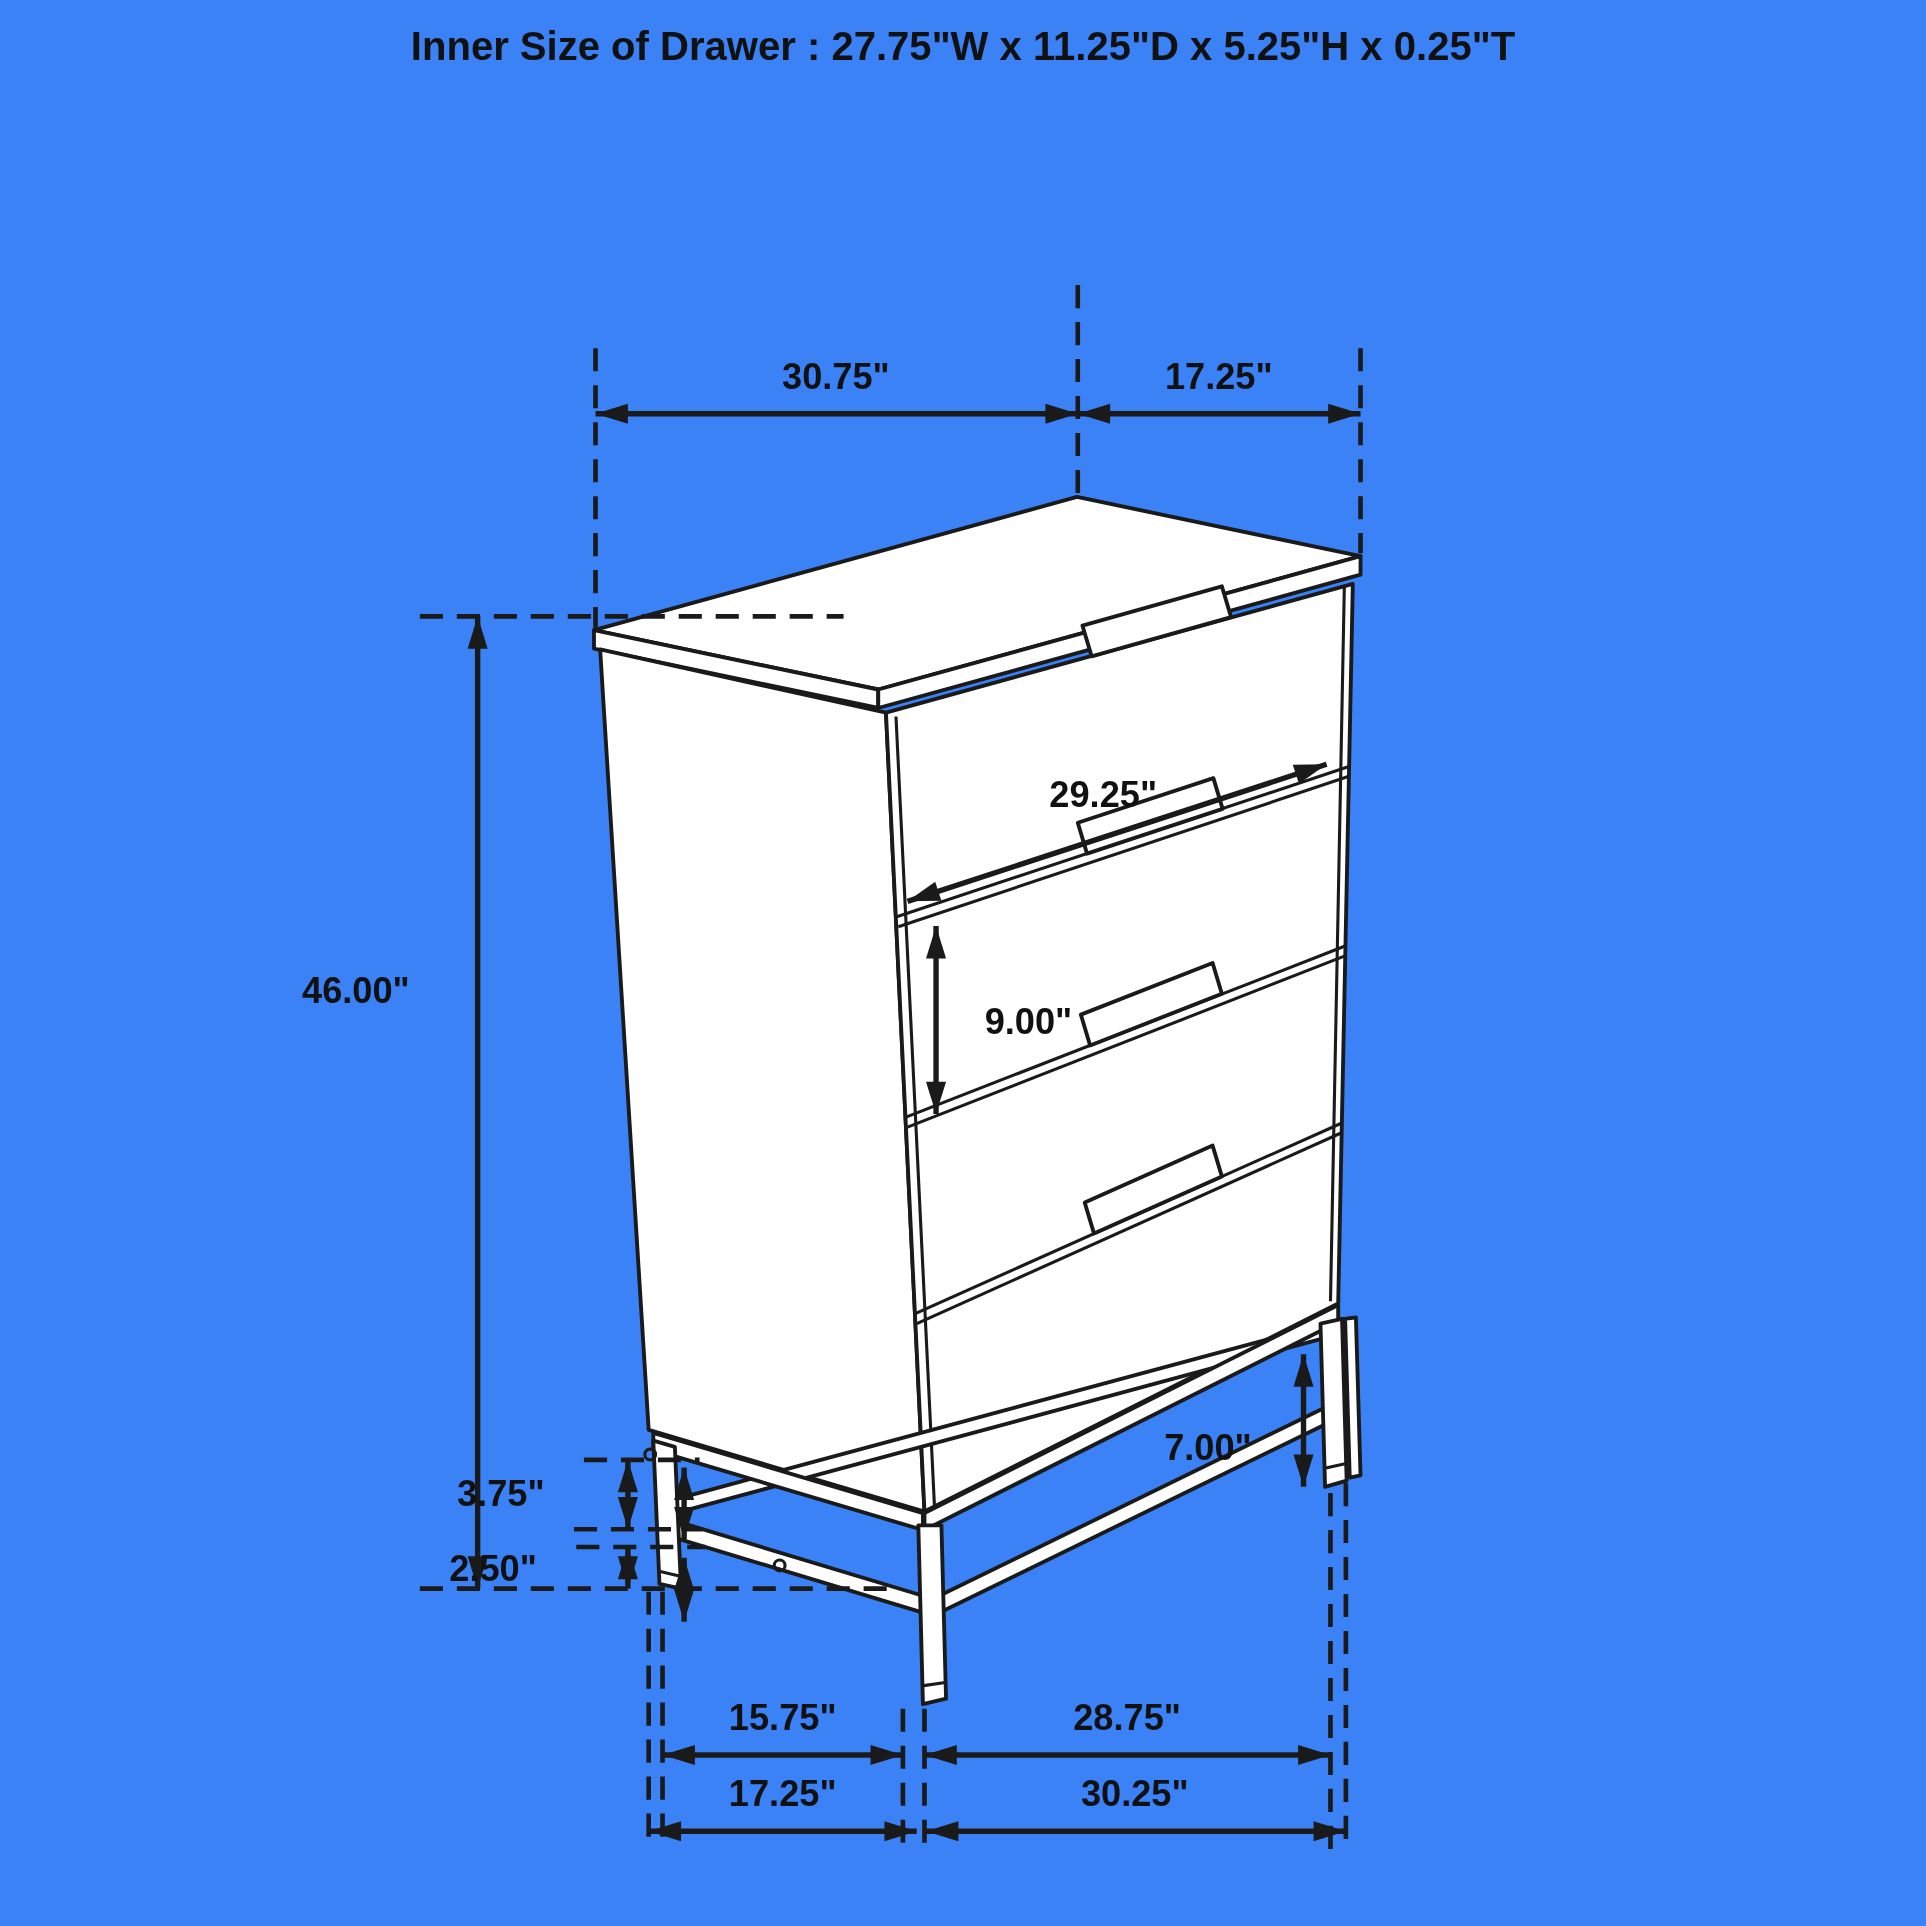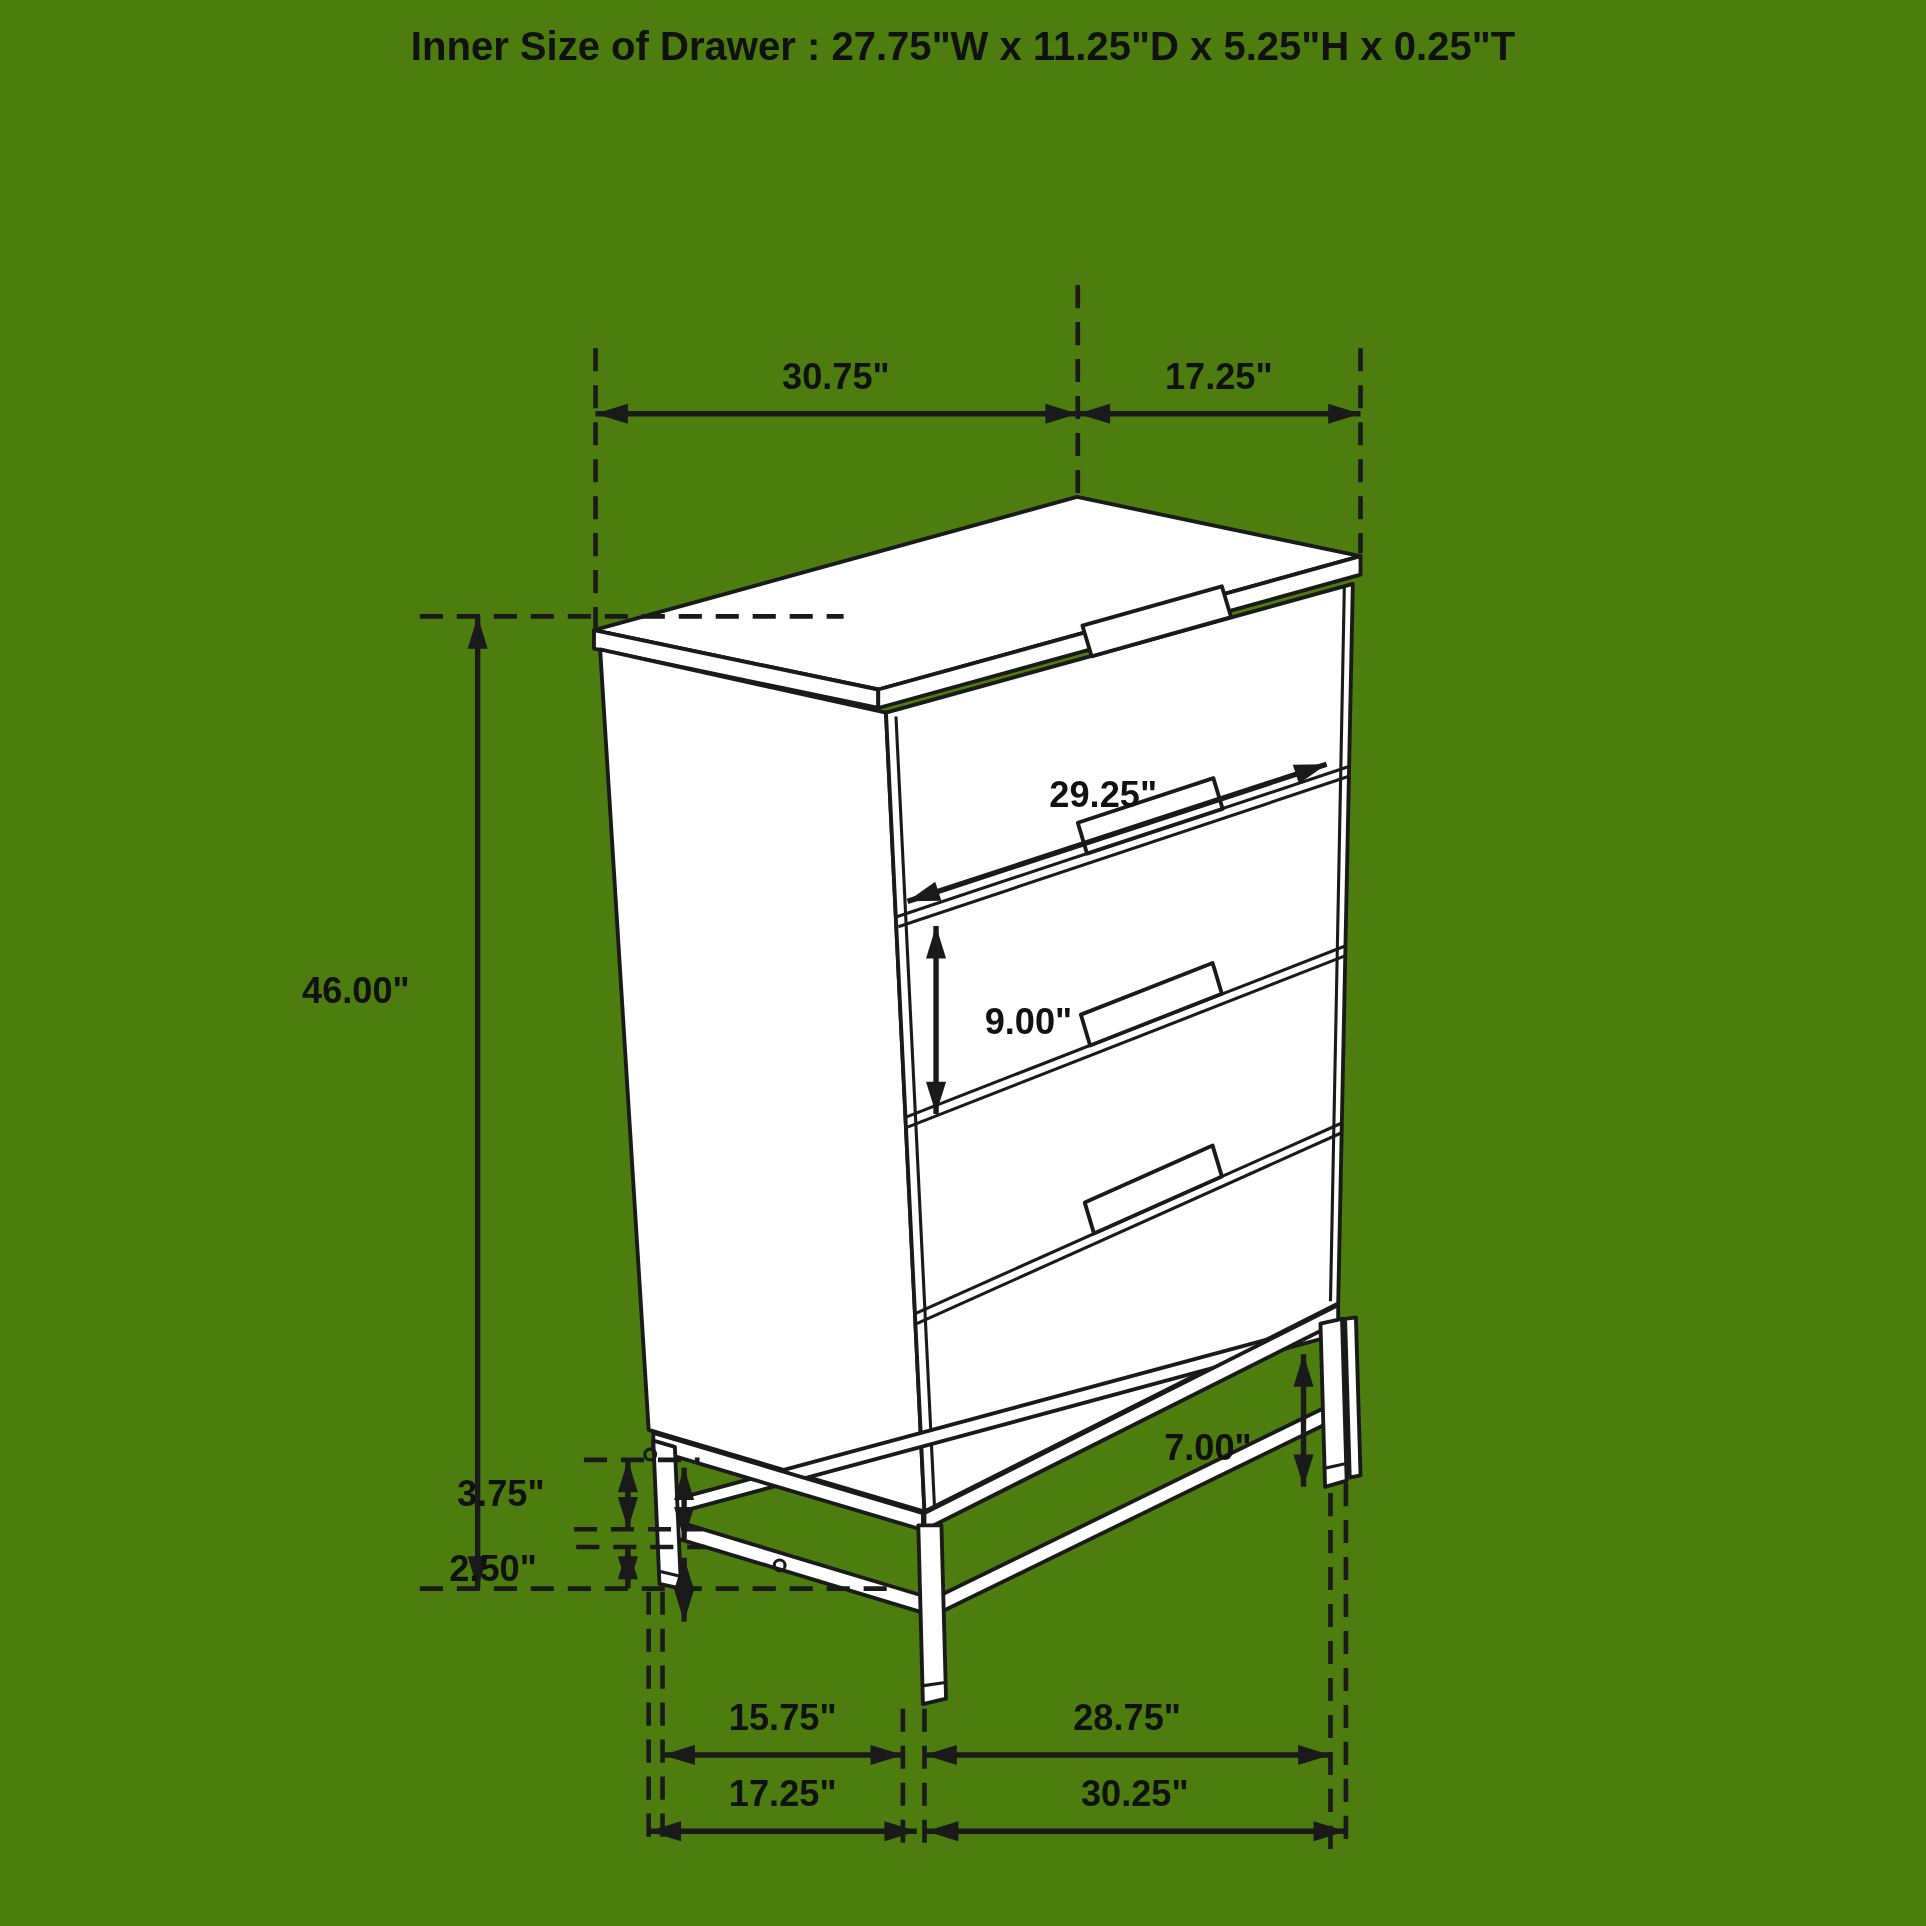--- a/index.html
+++ b/index.html
@@ -1,16 +1,16 @@
 <!DOCTYPE html>
 <html style="font-size:12.3px"><head>
 <meta charset="utf-8">
 <style>
   html,body{margin:0;padding:0;background:#ffffff;}
-  .canvas{position:relative;width:1926px;height:1926px;background:#4d7c0f;overflow:hidden;
+  .canvas{position:relative;width:1926px;height:1926px;background:#3b82f6;overflow:hidden;
           font-family:"Liberation Sans", sans-serif;}
   svg{position:absolute;left:0;top:0;}
   .outline{fill:#ffffff;stroke:#1a1a1a;stroke-width:5;stroke-linejoin:round;}
   .thin{fill:none;stroke:#1a1a1a;stroke-width:4;}
   .dash{fill:none;stroke:#1a1a1a;stroke-width:6;stroke-dasharray:30 18;}
   .dim{fill:none;stroke:#1a1a1a;stroke-width:7;}
   .lbl{fill:#111111;font-family:"Liberation Sans", sans-serif;font-weight:bold;
        font-size:47px;text-anchor:middle;}
   .ttl{fill:#111111;font-family:"Liberation Sans", sans-serif;font-weight:bold;
        font-size:52px;text-anchor:middle;}

